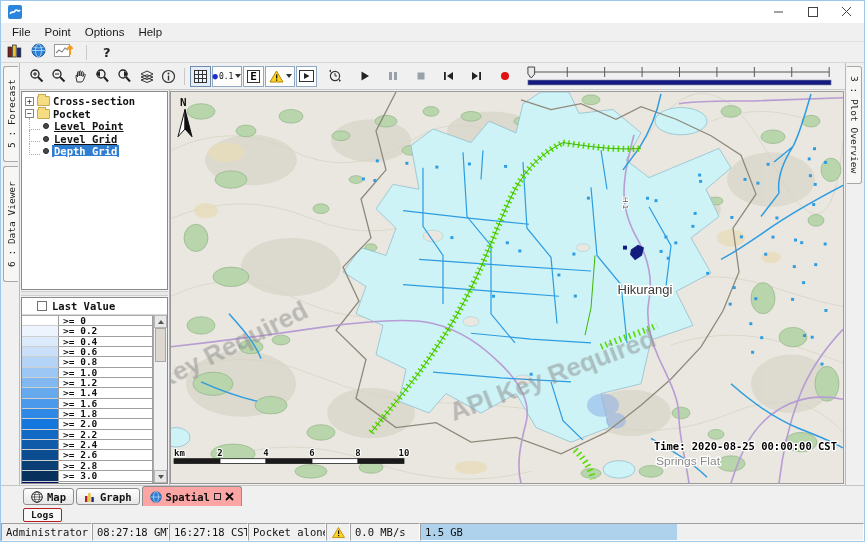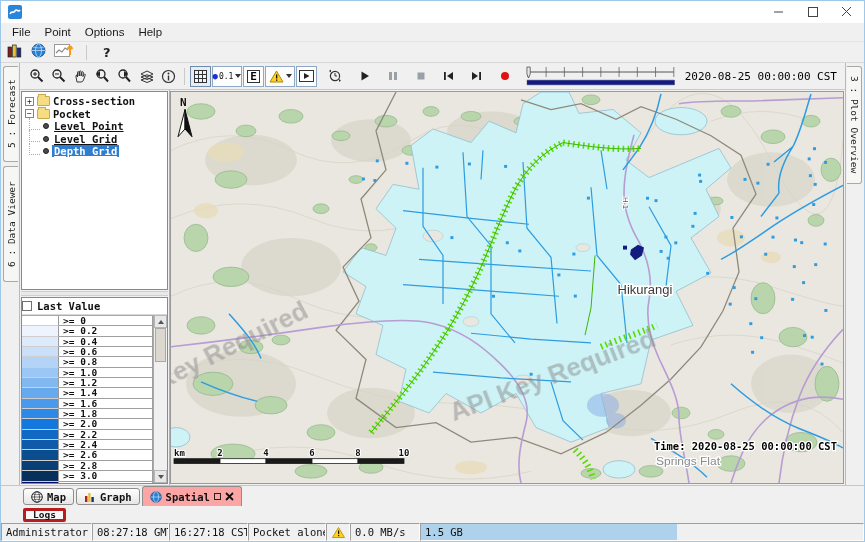--- a/index.html
+++ b/index.html
@@ -47,21 +47,21 @@
   .trow{height:12.5px;display:flex;align-items:center;gap:3px;font:bold 10.5px "DejaVu Sans Mono",monospace;color:#111;white-space:nowrap;}
   .expander{width:9px;height:9px;border:1px solid #848484;background:#fff;font:8px/7px "DejaVu Sans Mono",monospace;text-align:center;color:#222;flex:0 0 auto;}
   .folder{width:13px;height:10px;background:#f7dd82;border:1px solid #c9a94e;border-radius:1px;position:relative;flex:0 0 auto;}
   .folder::before{content:"";position:absolute;top:-3px;left:0;width:6px;height:2px;background:#f7dd82;border:1px solid #c9a94e;border-bottom:none;}
   .elbow{width:11px;height:12px;border-left:1px dotted #aaa;border-bottom:1px dotted #aaa;margin-left:4px;margin-bottom:5px;flex:0 0 auto;}
   .bullet{width:6px;height:6px;border-radius:50%;background:#4a4a52;border:1px solid #222;flex:0 0 auto;}
   .tleaf-label{text-decoration:underline;padding:0 2px;}
   .tleaf-label.selected{background:#2e7dd1;color:#fff;}
   .splitter{height:5px;background:#e9e9e9;border-top:1px solid #cfcfcf;border-bottom:1px solid #cfcfcf;margin:0 1px;}
   .legendpanel{flex:1;background:#fff;border:1px solid #8a8a8a;margin:1px;display:flex;flex-direction:column;overflow:hidden;}
-  .lv-row{height:17px;display:flex;align-items:center;gap:5px;padding-left:0;border-bottom:1px solid #d7d7d7;flex:0 0 auto;}
+  .lv-row{height:17px;display:flex;align-items:center;gap:5px;padding-left:15px;border-bottom:1px solid #d7d7d7;flex:0 0 auto;}
   .lv-check{width:10px;height:10px;border:1px solid #707070;background:#fff;flex:0 0 auto;}
   .lv-label{font:bold 10.5px "DejaVu Sans Mono",monospace;color:#111;}
   .lg-body{flex:1;display:flex;min-height:0;}
   .lg-rows{flex:1;display:flex;flex-direction:column;border-top:1px solid #aaa;}
   .lg-row{height:10.35px;display:flex;flex:0 0 auto;}
   .lg-sw{width:37px;border-right:1px solid #9a9a9a;border-bottom:1px solid #cfcfcf;flex:0 0 auto;}
   .lg-lb{flex:1;background:#fff;border-bottom:1px solid #9f9f9f;border-right:1px solid #9f9f9f;font:bold 9.5px/10px "DejaVu Sans Mono",monospace;color:#111;padding-left:4px;}
   .lg-scroll{width:14px;flex:0 0 auto;background:#f0f0f0;border-left:1px solid #aaa;display:flex;flex-direction:column;}
   .sc-btn{height:13px;background:#e8e8e8;border:1px solid #b5b5b5;display:flex;align-items:center;justify-content:center;flex:0 0 auto;}
   .sc-track{flex:1;}
@@ -72,21 +72,21 @@
   .mappanel{flex:1;position:relative;min-width:0;border:1px solid #9a9a9a;margin:1px 1px 1px 0;background:#e9e7df;overflow:hidden;}
   .mappanel svg.mapsvg{position:absolute;inset:0;width:100%;height:100%;}
   
   .bottabs{height:21px;background:#f0f0f0;display:flex;align-items:flex-end;padding-left:22px;gap:2px;flex:0 0 auto;border-top:1px solid #c5c5c5;}
   .btab{height:17px;display:flex;align-items:center;gap:4px;padding:0 7px;border:1px solid #8e8e8e;border-radius:3px;
         background:linear-gradient(#fefefe,#e6e6e6);font:bold 10.5px "DejaVu Sans Mono",monospace;color:#111;margin-bottom:1px;}
   .btab.active{height:20px;background:#fca5a5;border-radius:3px 3px 0 0;border-bottom:none;margin-bottom:0;}
   .glyph-box{width:7px;height:7px;border:1.4px solid #222;}
   
   .logsrow{height:17px;background:#f0f0f0;display:flex;align-items:center;padding-left:22px;flex:0 0 auto;}
-  .logsbtn{height:14px;display:flex;align-items:center;padding:0 7px;border:3px solid #b91c1c;border-radius:2px;background:#f8f8f8;
+  .logsbtn{height:14px;display:flex;align-items:center;padding:0 7px;border:1px solid #b91c1c;border-radius:2px;background:#f8f8f8;
            font:bold 9.5px "DejaVu Sans Mono",monospace;color:#111;}
   
   .statusbar{height:18px;display:flex;background:#f0f0f0;flex:0 0 auto;font:10.5px "DejaVu Sans Mono",monospace;color:#111;}
   .seg{border:1px solid;border-color:#9f9f9f #fdfdfd #fdfdfd #9f9f9f;display:flex;align-items:center;padding:0 4px;
        white-space:nowrap;overflow:hidden;position:relative;}
   .seg .fill{position:absolute;left:0;top:0;bottom:0;background:#aed2ec;}
   .seg span{position:relative;}
 </style>
 </head>
 <body>
@@ -287,21 +287,20 @@
                 <line x1="160" x2="160" y1="2" y2="12"></line>
                 <line x1="199" x2="199" y1="2" y2="12"></line>
                 <line x1="238" x2="238" y1="2" y2="12"></line>
                 <line x1="277" x2="277" y1="2" y2="12"></line>
                 <line x1="316" x2="316" y1="2" y2="12"></line>
               </g>
             <path d="M2 2 L9 2 L9 9 L5.5 13 L2 9 Z" fill="#e8e8e8" stroke="#444" stroke-width="1"></path>
             <rect x="2" y="15" width="316" height="5" fill="#141a80" stroke="#8a93a8" stroke-width=".6"></rect>
           </svg>
         </div>
-        <span class="tl-date">2020-08-25 00:00:00 CST</span>
       </div>
 
       <div class="content">
         <div class="leftpanel">
 
           <div class="tree">
             <div class="trow">
               <span class="expander">+</span>
               <span class="folder"></span>
               <span>Cross-section</span>

